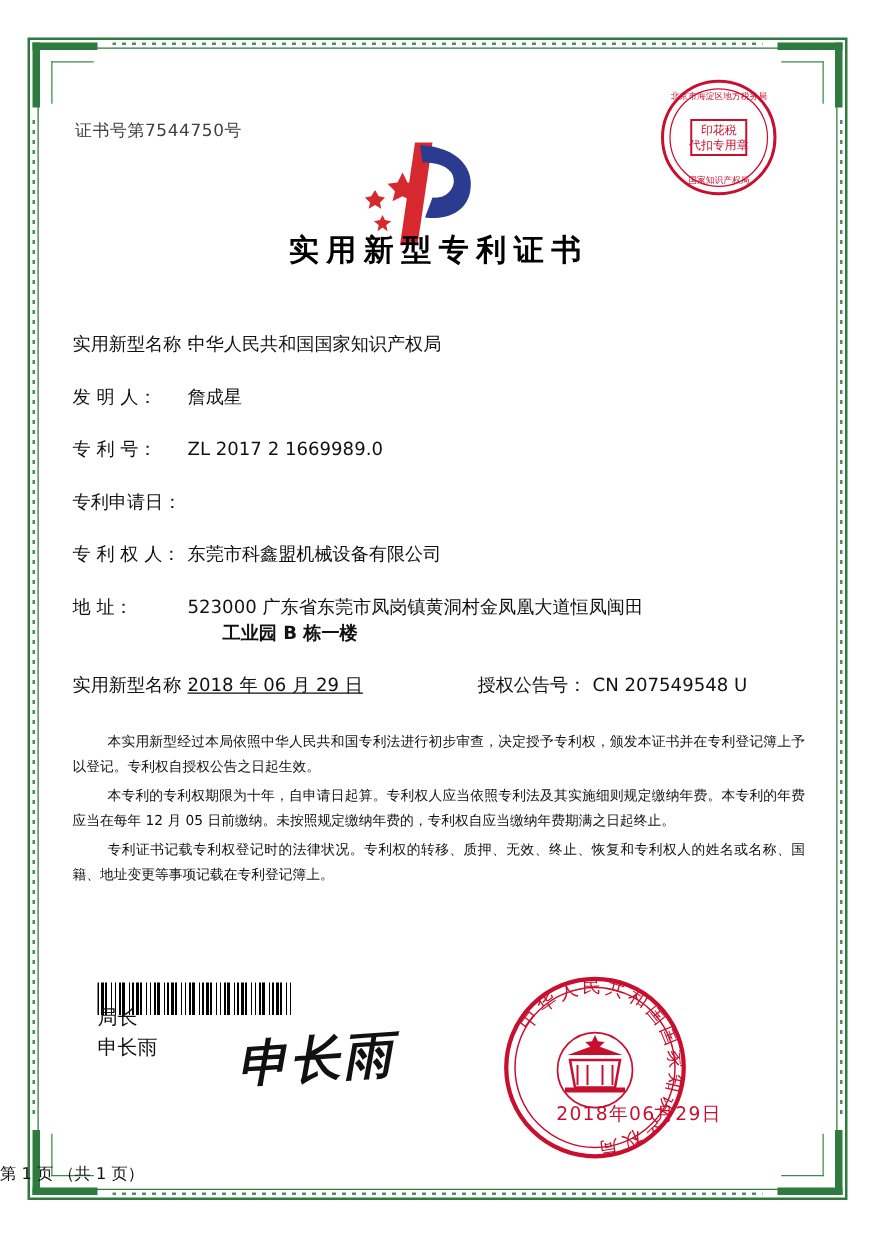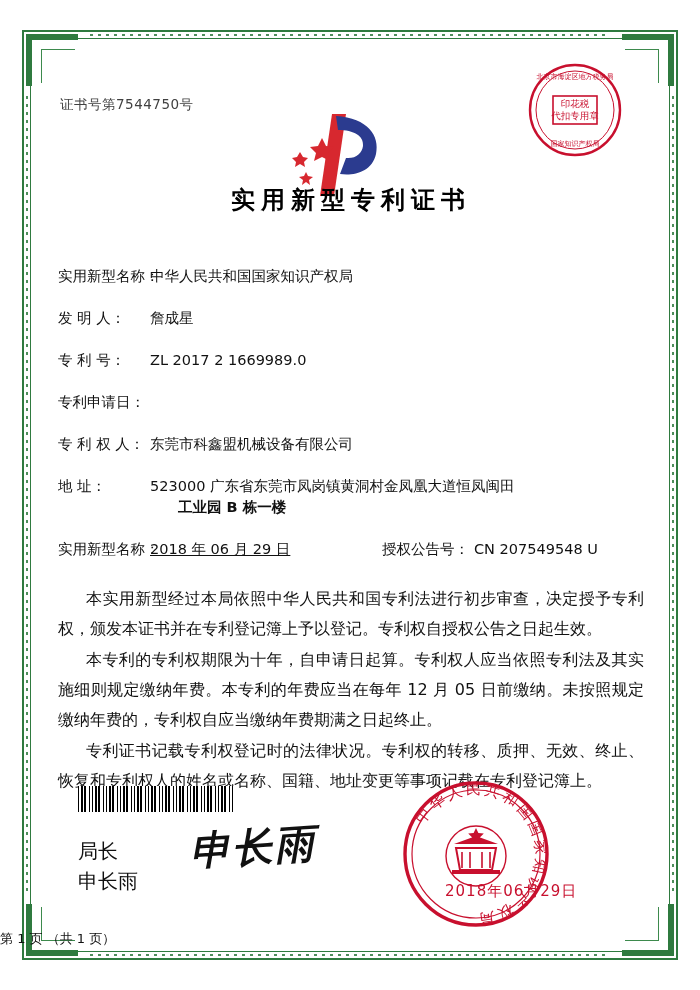--- a/index.html
+++ b/index.html
@@ -151,21 +151,21 @@
   }
   .field-label-2 {
     flex: 0 0 92px;
     margin-left: 22px;
     white-space: pre;
   }
   .field-value-2 { flex: 1 1 auto; }
 
   .paragraphs {
     margin-top: 24px;
-    font-size: 16px;
+    font-size: 11px;
     line-height: 1.85;
     text-align: justify;
   }
   .paragraphs p {
     margin: 0 0 2px 0;
     text-indent: 28px;
   }
 
   
   .barcode {
@@ -176,22 +176,22 @@
     height: 26px;
     background-image: repeating-linear-gradient(90deg,
       #000 0 1px, #fff 1px 3px, #000 3px 5px, #fff 5px 6px,
       #000 6px 8px, #fff 8px 11px, #000 11px 12px, #fff 12px 14px);
   }
 
   
   .sig-block {
     position: absolute;
     left: 78px;
-    top: 836px;
-    font-size: 20px;
+    top: 802px;
+    font-size: 16px;
     line-height: 1.5;
   }
   .sig-script {
     position: absolute;
     left: 190px;
     top: 820px;
     font-family: "DejaVu Serif", "Liberation Serif", serif;
     font-size: 40px;
     font-style: italic;
     font-weight: bold;

